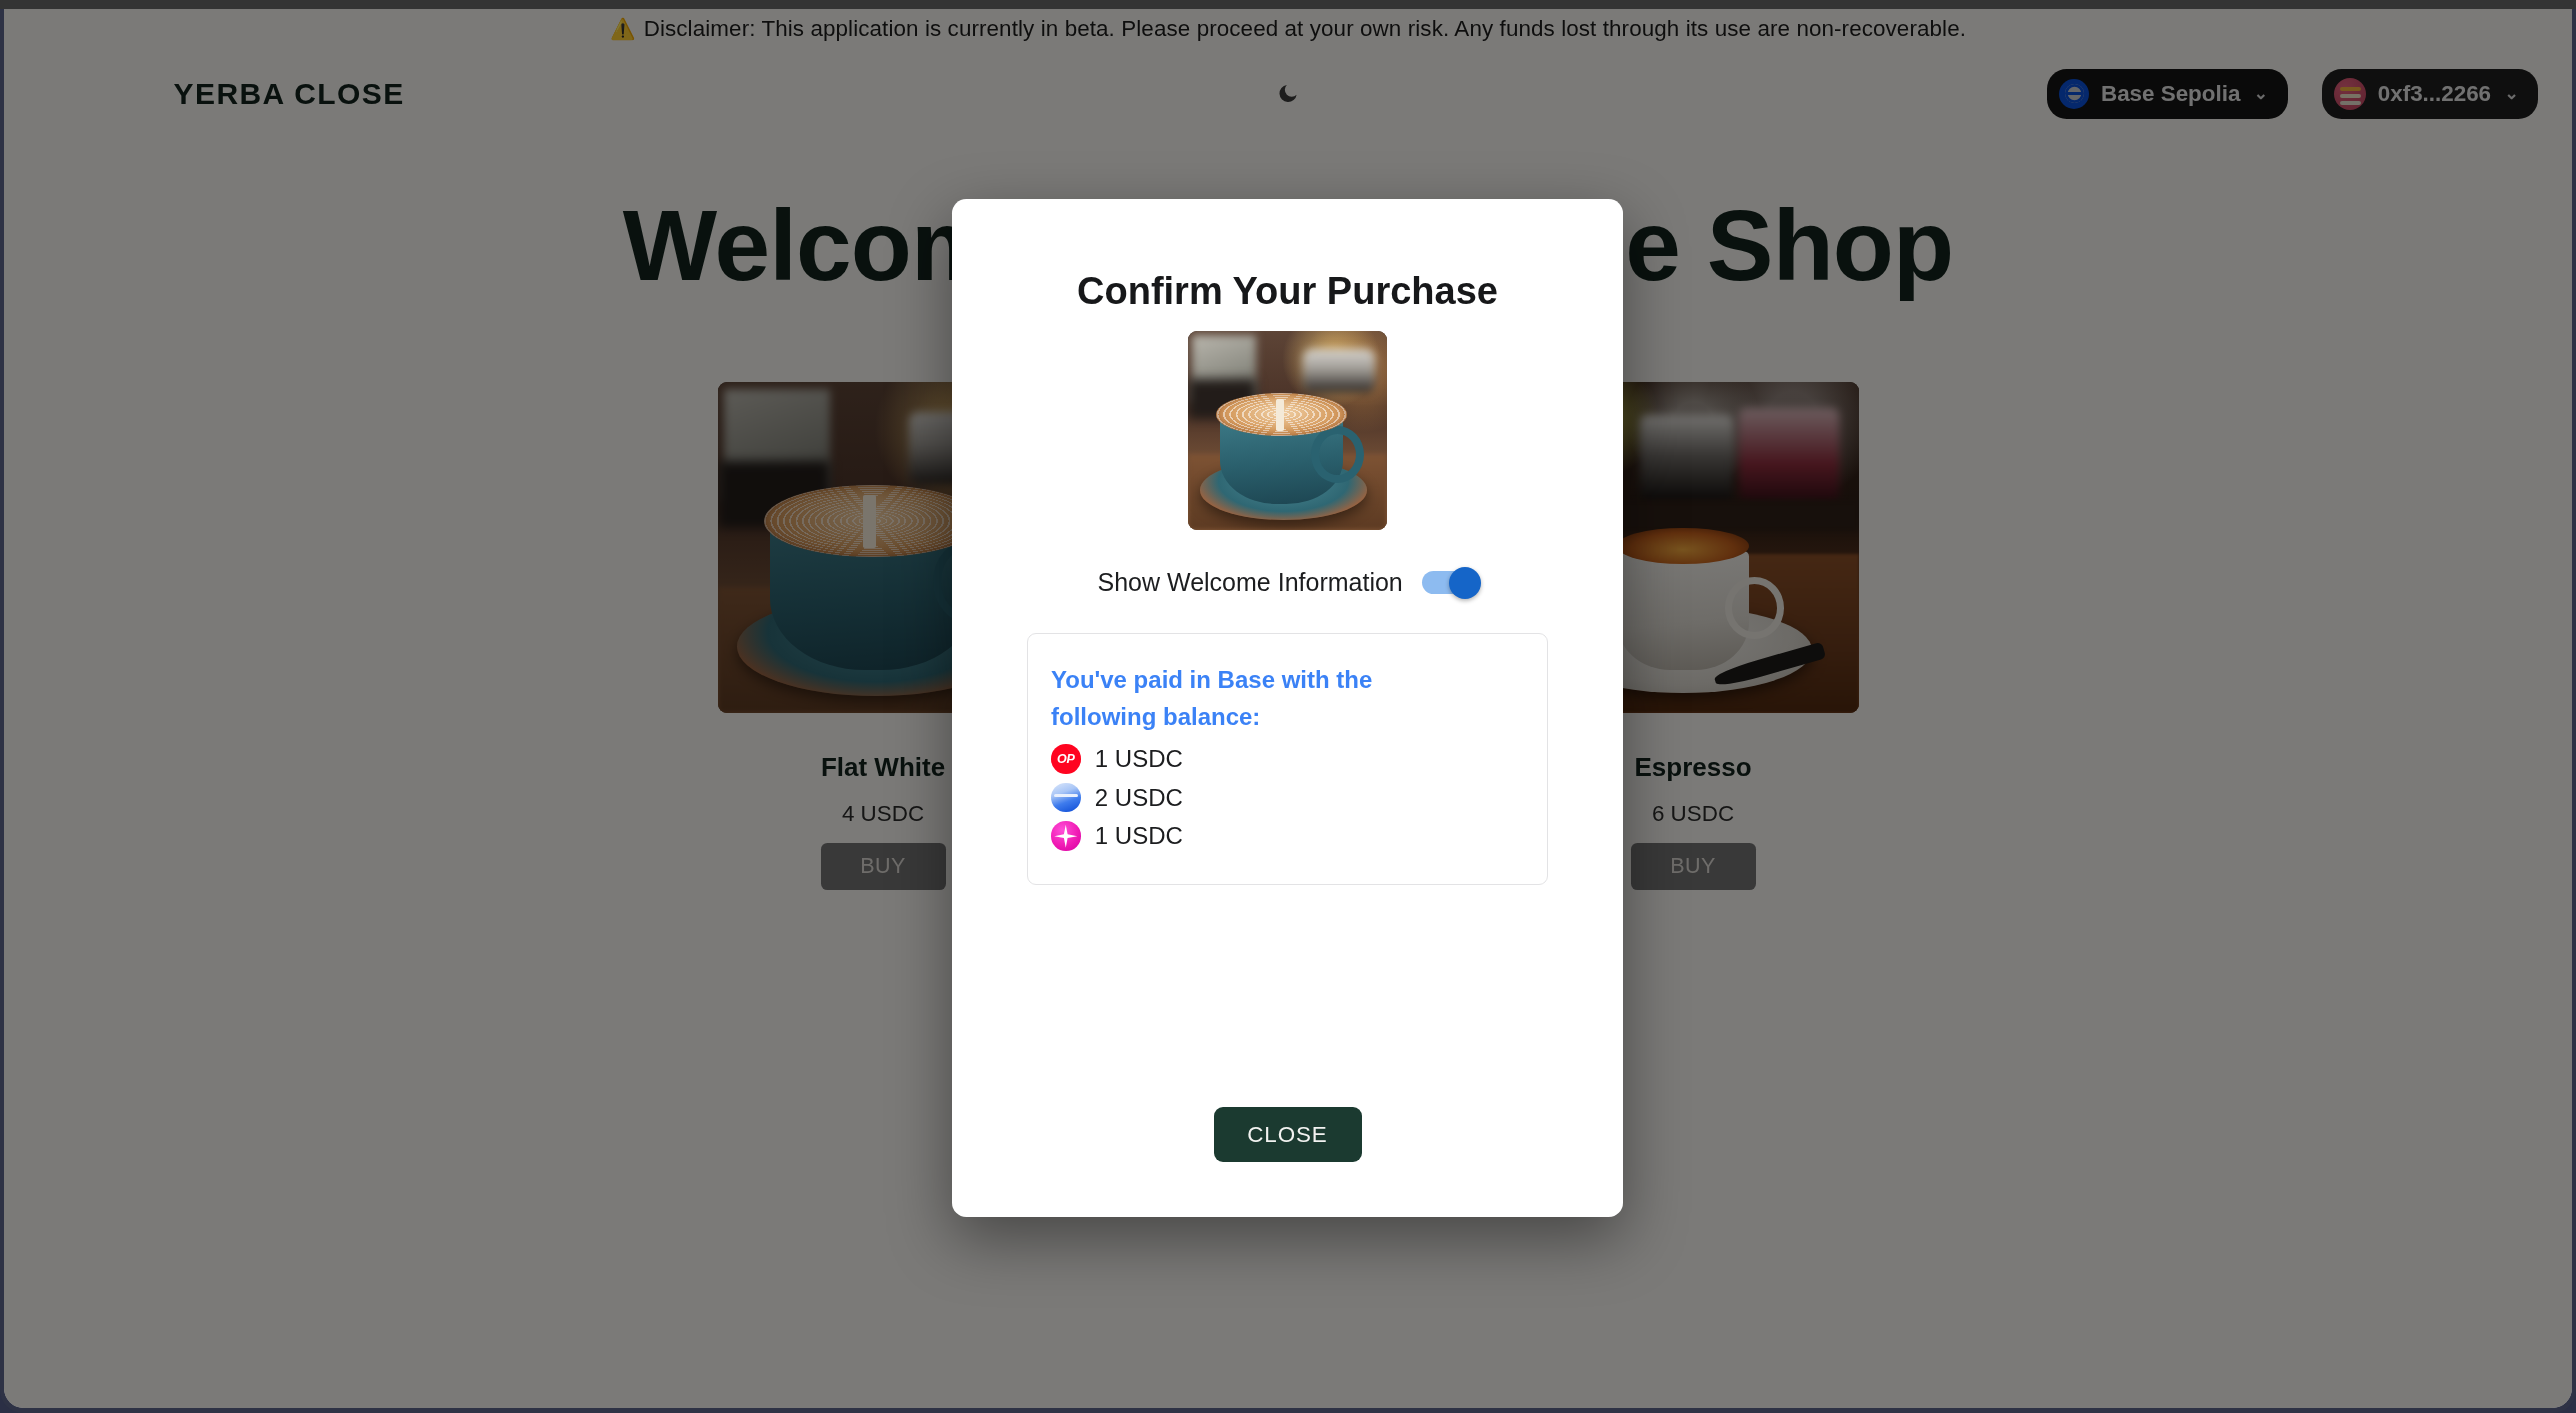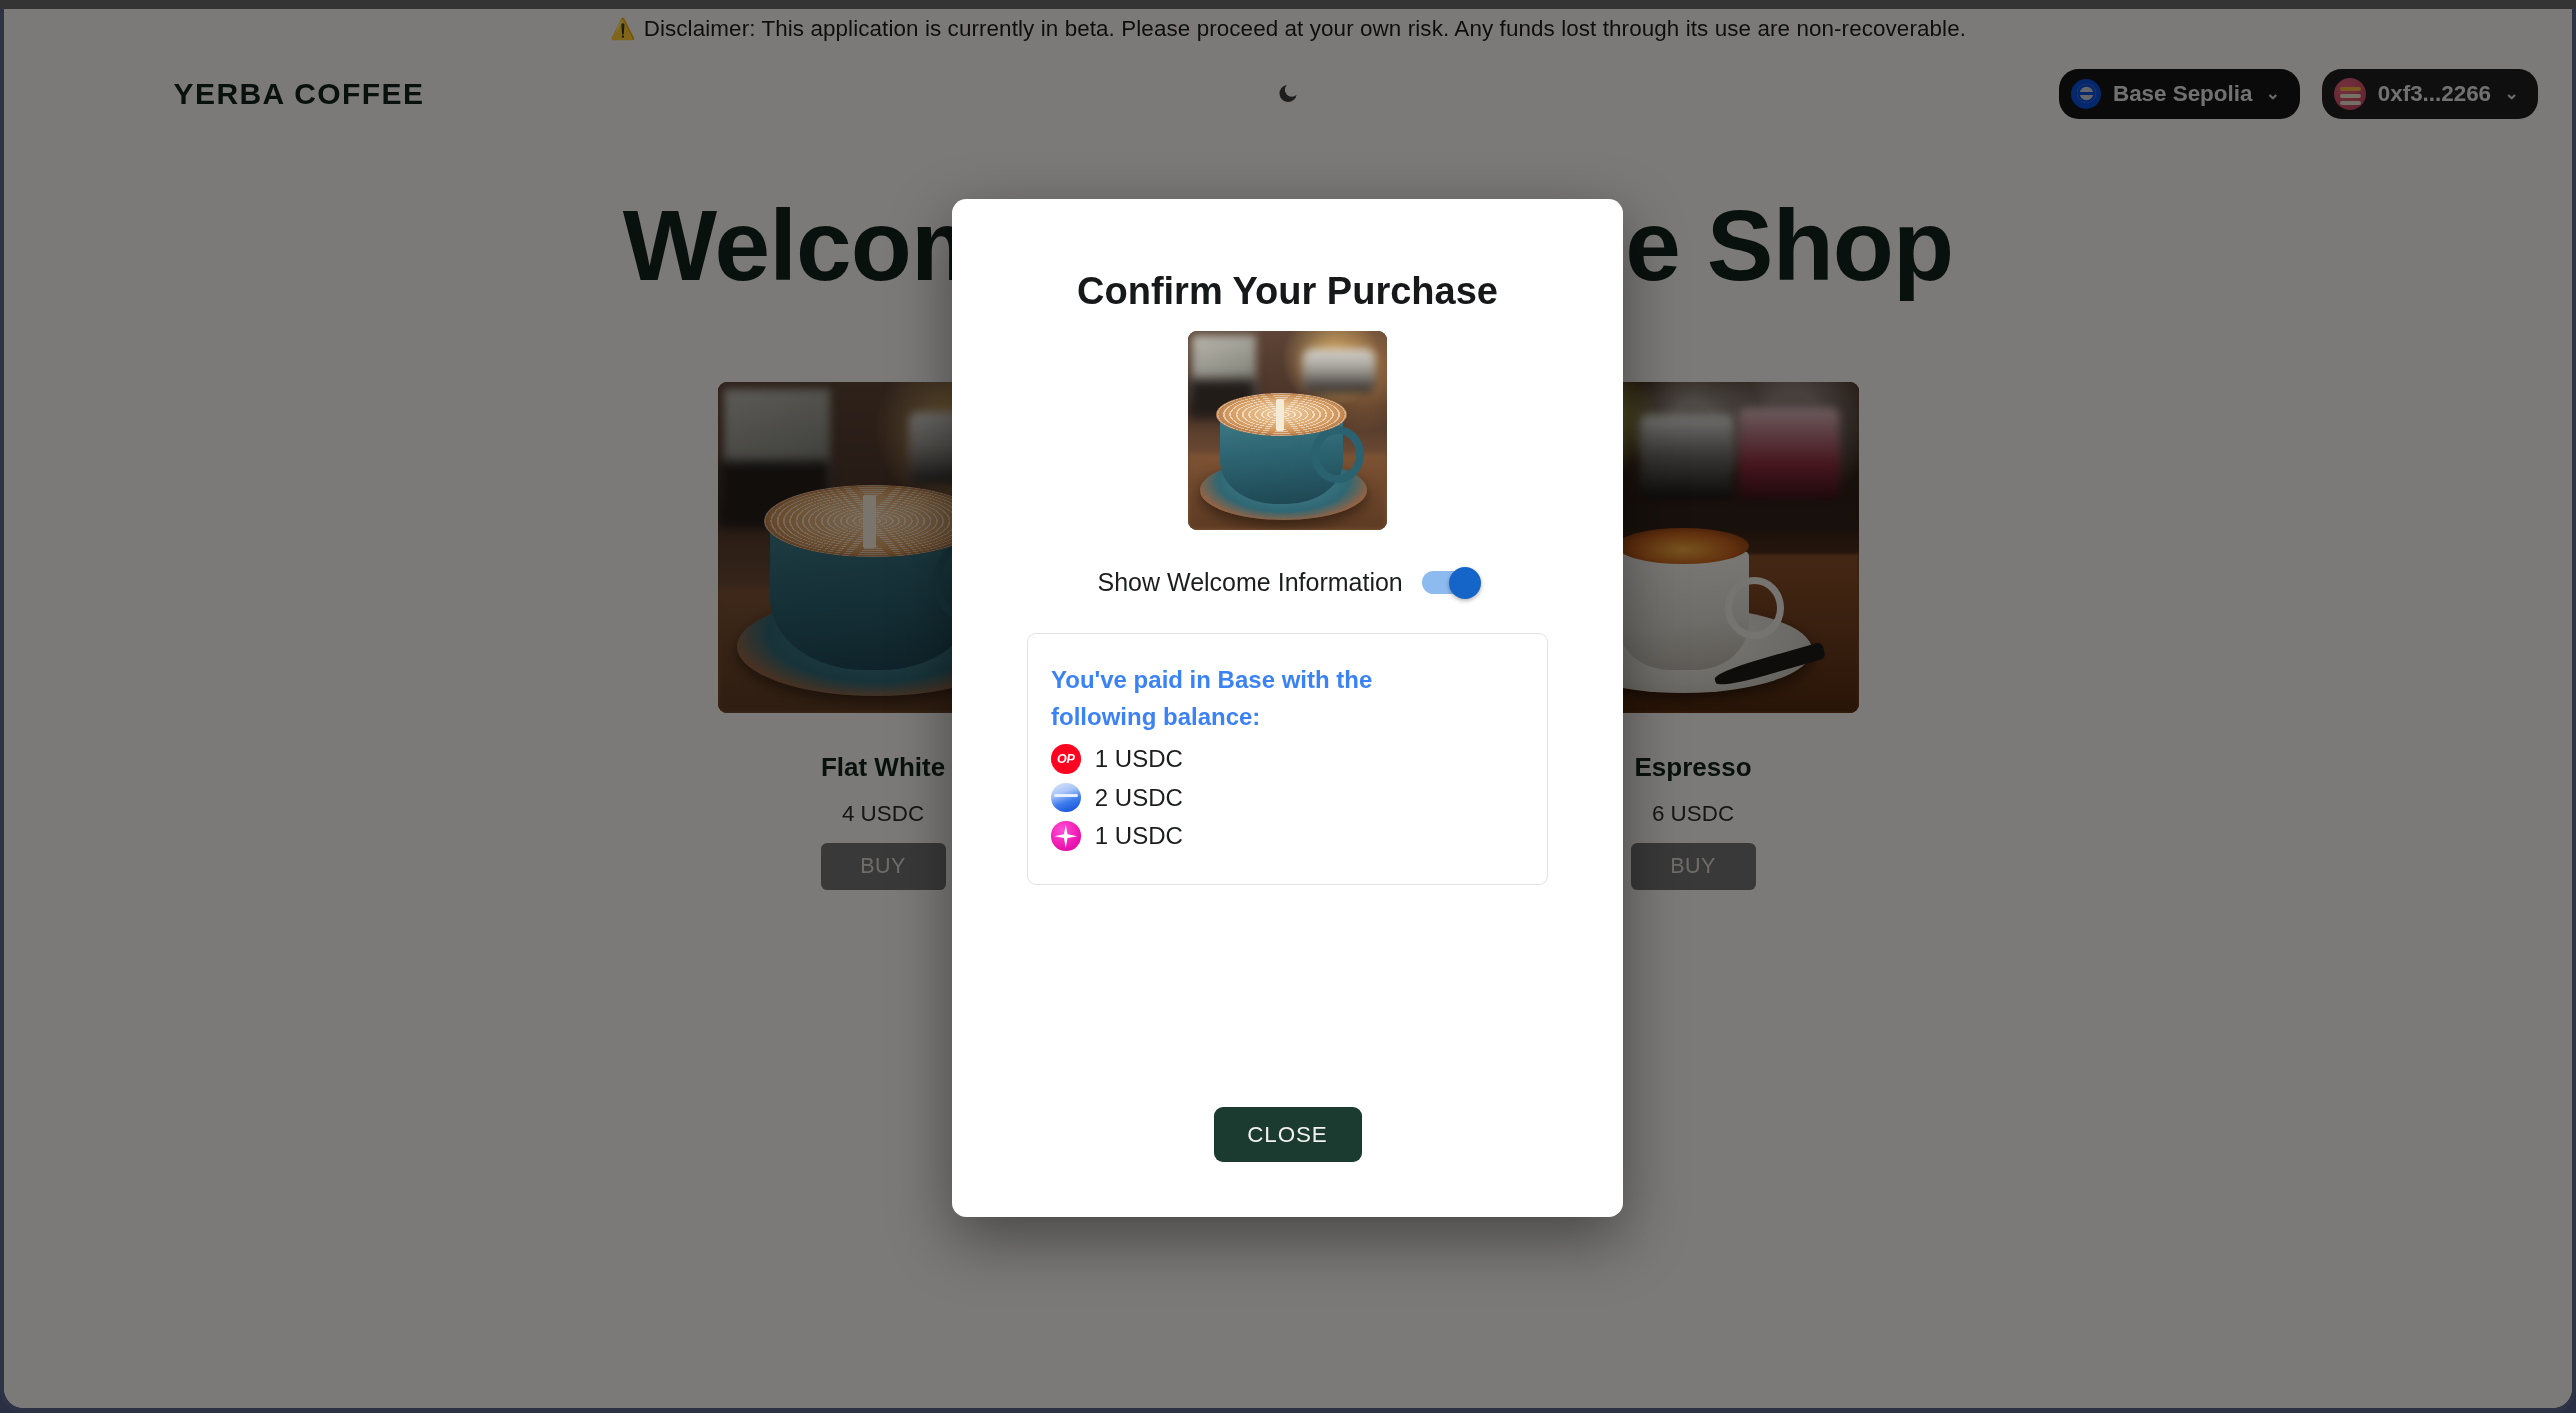--- a/index.html
+++ b/index.html
@@ -78,21 +78,21 @@
     left: 50%;
     transform: translateX(-50%);
     width: 41px; height: 41px;
     display: flex; align-items: center; justify-content: center;
     cursor: pointer;
   }
   #header-right {
     margin-left: auto;
     display: flex;
     align-items: center;
-    gap: 22px;
+    gap: 34px;
   }
   .pill {
     display: flex;
     align-items: center;
     gap: 11.6px;
     background: #141414;
     border-radius: 19.7px;
     height: 50px;
     padding: 0 19.7px 0 12.5px;
     color: #e3e3e3;
@@ -489,21 +489,21 @@
   <div id="top-chrome"></div>
 
   <div id="page">
 
     <div id="disclaimer-bar">
       <span class="warn-icon">⚠️</span>
       <span>Disclaimer: This application is currently in beta. Please proceed at your own risk. Any funds lost through its use are non-recoverable.</span>
     </div>
 
     <div id="site-header">
-      <div id="brand">YERBA COFFEE</div>
+      <div id="brand">YERBA CLOSE</div>
 
       <div id="theme-toggle">
         <svg width="23" height="23" viewBox="0 0 24 24" aria-hidden="true">
           <path d="M21 13.2A9 9 0 1 1 10.8 3a7.2 7.2 0 0 0 10.2 10.2z" fill="#3a3a3a"></path>
         </svg>
       </div>
 
       <div id="header-right">
         <div class="pill network">
           <span class="chain-dot base-net">

